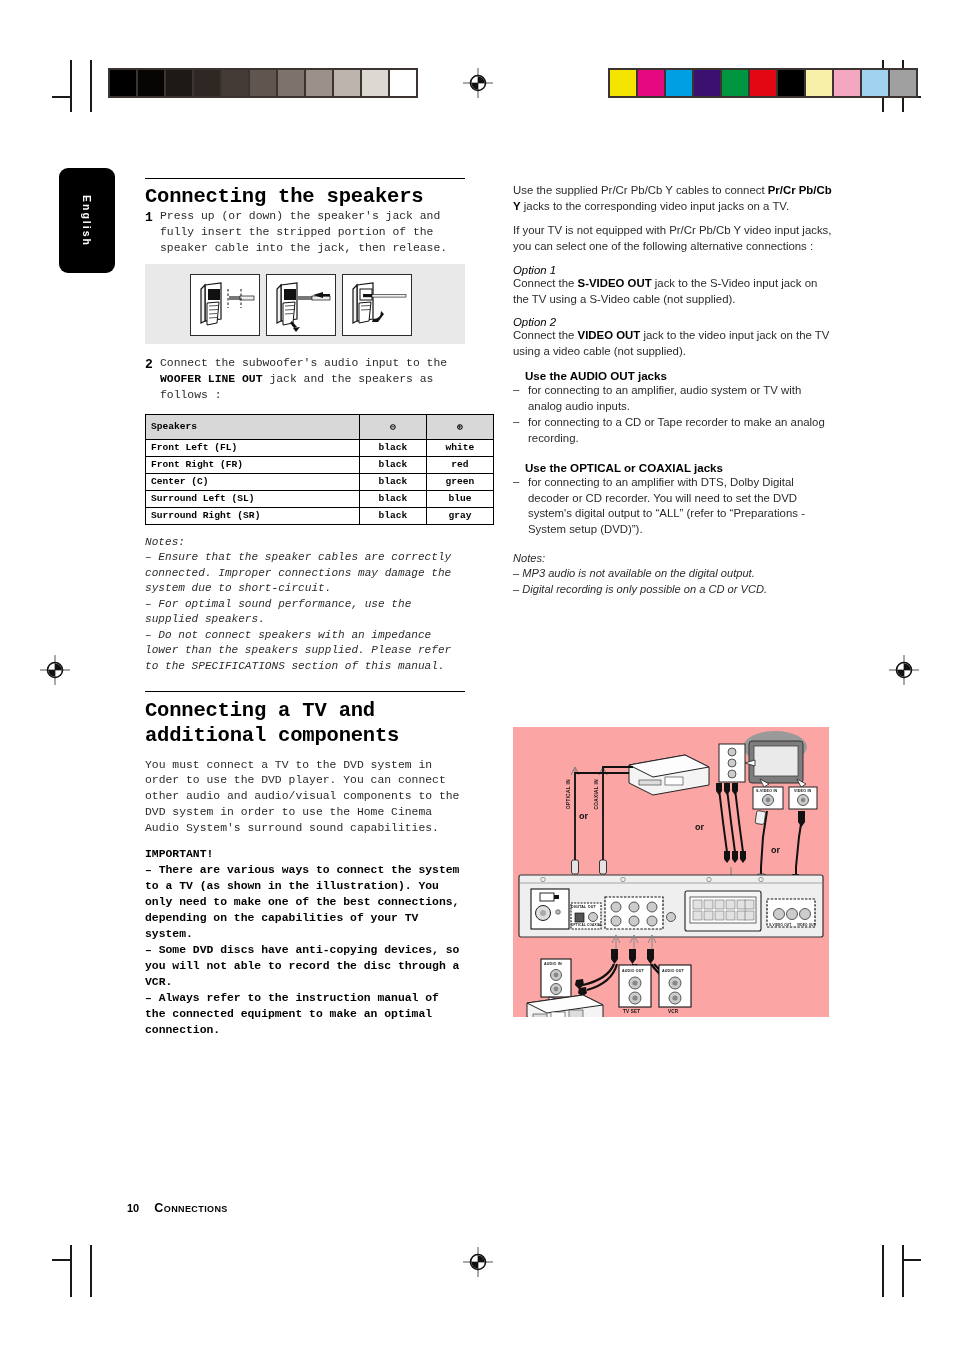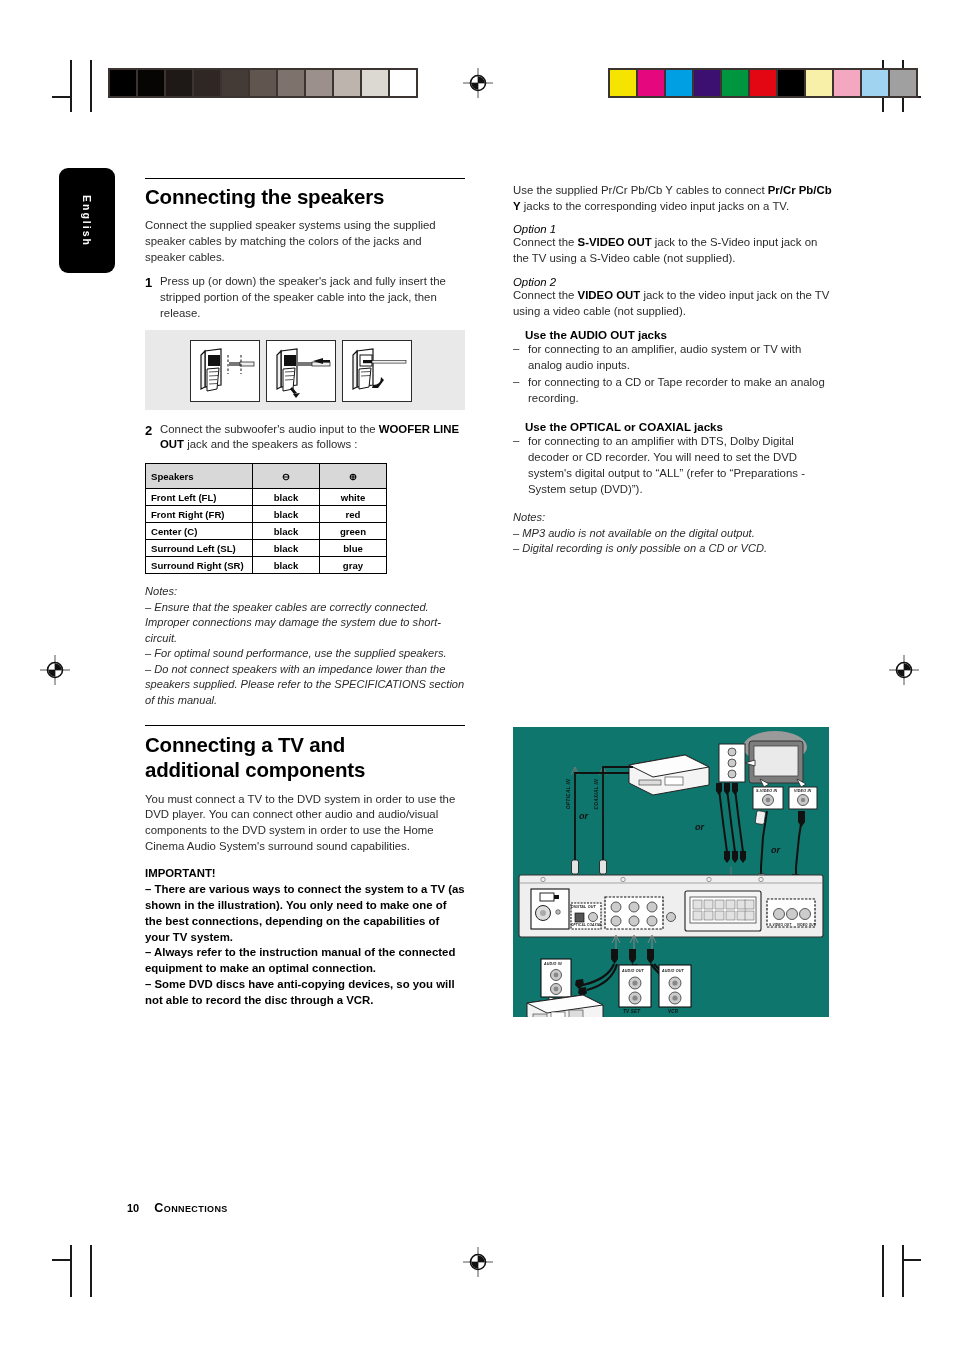--- a/index.html
+++ b/index.html
@@ -18,62 +18,62 @@
   
   .lang-tab{position:absolute;left:59px;top:168px;width:56px;height:105px;
             background:#000;border-radius:9px;}
   .lang-tab .vtext{
      position:absolute;left:0;top:0;width:56px;height:105px;
      display:flex;align-items:center;justify-content:center;
      color:#fff;font-size:10.5px;font-weight:bold;letter-spacing:2px;
      writing-mode:vertical-rl;text-orientation:mixed;}
 
   
-  .col-left{position:absolute;left:145px;top:178px;width:320px;}
+  .col-left{position:absolute;left:145px;top:178px;width:320px;font-family:Liberation Mono, monospace;}
   .col-right{position:absolute;left:513px;top:183px;width:320px;}
 
   h1.sect{font-size:20.5px;font-weight:bold;letter-spacing:-0.2px;
           margin:0;padding:6px 0 0 0;line-height:1.18;}
   .rule{border-top:1.6px solid #000;width:100%;height:0;margin:0;}
 
   p{margin:0 0 9px 0;font-size:11.4px;line-height:1.38;color:#2b2b2b;}
   b,strong{color:#000;font-weight:bold;}
 
   .step{display:flex;margin:0 0 8px 0;}
   .step-num{font-size:13px;font-weight:bold;width:15px;flex:0 0 15px;line-height:1.32;}
   .step-body{font-size:11.4px;line-height:1.38;color:#2b2b2b;}
 
   
   .jackfig{position:relative;width:320px;height:80px;background:#e9e9e9;margin:4px 0 12px 0;}
   .jackfig .panels{position:absolute;left:45px;top:10px;display:flex;gap:6px;}
   .jp{width:68px;height:60px;background:#fff;border:1.4px solid #2b2b2b;position:relative;}
 
   
-  table.spk{border-collapse:collapse;width:242px;margin:10px 0 10px 0;
+  table.spk{border-collapse:collapse;width:349px;margin:10px 0 10px 0;
             font-size:9.6px;font-weight:bold;}
   table.spk td,table.spk th{border:1.1px solid #000;padding:2.5px 5px;text-align:left;}
   table.spk thead th{background:#d8d8d8;height:19px;}
   table.spk td.c{text-align:center;width:56px;}
   table.spk th.c{text-align:center;width:56px;}
 
   .notes{font-size:11.1px;line-height:1.40;font-style:italic;color:#2b2b2b;}
   .notes .nlabel{font-style:italic;}
   .notes div{margin:0;}
 
   .imp{font-size:11.4px;line-height:1.40;font-weight:bold;color:#000;}
 
   .opt-h{font-size:11.4px;font-weight:normal;font-style:italic;margin:3px 0 0 0;}
   .sub-h{font-size:11.6px;font-weight:bold;margin:3px 0 1px 0;}
 
   .dashlist{display:flex;margin:0 0 1px 0;}
   .dashlist .d{width:15px;flex:0 0 15px;font-size:11.4px;color:#2b2b2b;}
   .dashlist .t{font-size:11.4px;line-height:1.38;color:#2b2b2b;}
 
   
-  .diagram{position:absolute;left:513px;top:727px;width:316px;height:290px;background:#0f766e;font-style:italic;}
+  .diagram{position:absolute;left:513px;top:727px;width:316px;height:290px;background:#fca5a5;}
   .lbl{position:absolute;font-size:3.6px;font-weight:bold;color:#111;
        letter-spacing:0.2px;white-space:nowrap;}
   .vlbl{position:absolute;font-size:4.6px;font-weight:bold;color:#111;
         writing-mode:vertical-rl;transform:rotate(180deg);letter-spacing:0.4px;}
   .orword{position:absolute;font-size:9px;font-weight:bold;color:#111;}
 
   
   .footer{position:absolute;left:127px;top:1201px;font-size:11px;font-weight:bold;}
   .footer .pg{font-size:11px;font-weight:bold;}
   .footer .sc{font-size:12.5px;font-weight:bold;margin-left:12px;
@@ -156,21 +156,20 @@
 
 <div class="lang-tab">
   <div class="vtext">English</div>
 </div>
 
 <div class="col-left">
 
   <div class="rule"></div>
   <h1 class="sect">Connecting the speakers</h1>
 
-  <p style="margin-top:9px;">Connect the supplied speaker systems using the supplied speaker cables by matching the colors of the jacks and speaker cables.</p>
 
   <div class="step">
     <div class="step-num">1</div>
     <div class="step-body">Press up (or down) the speaker's jack and fully insert the stripped portion of the speaker cable into the jack, then release.</div>
   </div>
 
   <div class="jackfig">
     <div class="panels">
       <div class="jp">
         <svg width="66" height="58" viewBox="0 0 66 58">
@@ -276,33 +275,34 @@
   <h1 class="sect" style="padding-top:7px;">
     <span>Connecting a TV and</span><br>
     <span>additional components</span>
   </h1>
 
   <p style="margin-top:10px;">You must connect a TV to the DVD system in order to use the DVD player. You can connect other audio and audio/visual components to the DVD system in order to use the Home Cinema Audio System's surround sound capabilities.</p>
 
   <div class="imp" style="margin-top:11px;">
     <div>IMPORTANT!</div>
     <div>–  There are various ways to connect the system to a TV (as shown in the illustration). You only need to make one of the best connections, depending on the capabilities of your TV system.</div>
+    <div>–  Some DVD discs have anti-copying devices, so you will not able to record the disc through a VCR.</div>
     <div>–  Always refer to the instruction manual of the connected equipment to make an optimal connection.</div>
-    <div>–  Some DVD discs have anti-copying devices, so you will not able to record the disc through a VCR.</div>
   </div>
 
 </div>
 
 <div class="col-right">
 
 
   <p>
     <span>Use the supplied Pr/Cr Pb/Cb Y cables to connect </span><b>Pr/Cr Pb/Cb Y</b><span> jacks to the corresponding video input jacks on a TV.</span>
   </p>
 
+  <p>If your TV is not equipped with Pr/Cr Pb/Cb Y video input jacks, you can select one of the following alternative connections :</p>
 
   <div class="opt-h">Option 1</div>
   <p>
     <span>Connect the </span><b>S-VIDEO OUT</b><span> jack to the S-Video input jack on the TV using a S-Video cable (not supplied).</span>
   </p>
 
   <div class="opt-h">Option 2</div>
   <p>
     <span>Connect the </span><b>VIDEO OUT</b><span> jack to the video input jack on the TV using a video cable (not supplied).</span>
   </p>

